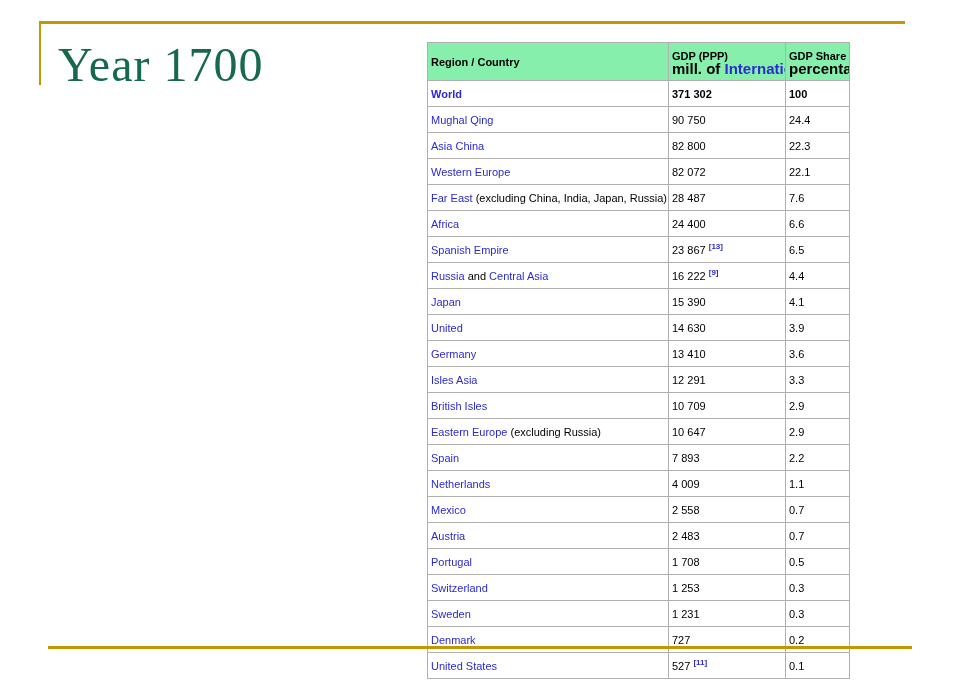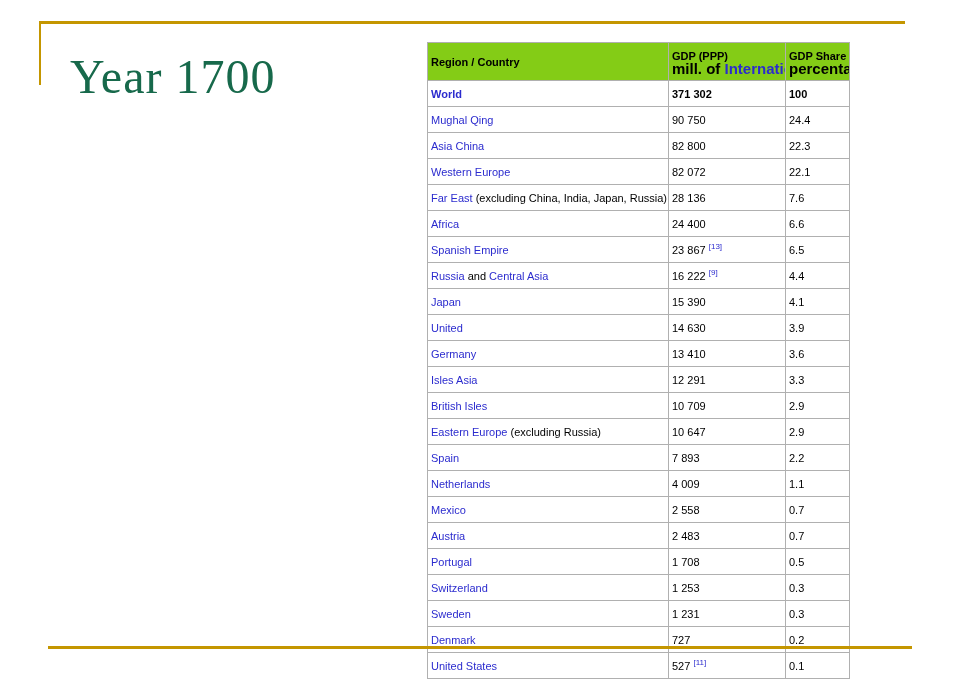--- a/index.html
+++ b/index.html
@@ -25,21 +25,21 @@
   }
   .rule-bottom {
     position: absolute;
     left: 48px; top: 646px;
     width: 864px; height: 3px;
     background: #C49600;
   }
   .title {
     position: absolute;
     left: 54px; top: 36px;
-    margin: 16px;
+    margin: 4px;
     font-family: "Liberation Serif", "DejaVu Serif", serif;
     font-weight: normal;
     font-size: 48px;
     line-height: 1.05;
     letter-spacing: 1px;
     color: #17694B;
   }
   table.gdp {
     position: absolute;
     left: 427px; top: 42px;
@@ -52,31 +52,31 @@
   }
   table.gdp th, table.gdp td {
     border: 1px solid #B0B0B0;
     padding: 0 3px;
     text-align: left;
     white-space: nowrap;
     overflow: hidden;
     vertical-align: middle;
   }
   table.gdp thead tr { height: 38px; }
-  table.gdp thead th { background: #84cc16; font-weight: bold; }
+  table.gdp thead th { background: #86efac; font-weight: bold; }
   table.gdp tbody tr { height: 26px; }
   .h-title { font-weight: bold; font-size: 11px; line-height: 13px; }
   .h-sub { font-weight: bold; font-size: 15px; line-height: 11px; color: #000; }
   .link { color: #2B2BCE; text-decoration: none; cursor: pointer; }
   tr.bold td { font-weight: bold; }
   sup.ref {
     font-size: 8px;
     line-height: 0;
     vertical-align: super;
-    font-weight: normal;
+    font-weight: bold;
   }
 </style>
 </head>
 <body>
 
 <div class="slide">
   <div class="rule-top"></div>
   <div class="rule-left"></div>
   <h1 class="title">Year 1700</h1>
 
@@ -117,21 +117,21 @@
           <td><span>82 800</span></td>
           <td>22.3</td>
         </tr>
         <tr>
           <td><span class="link">Western Europe</span></td>
           <td><span>82 072</span></td>
           <td>22.1</td>
         </tr>
         <tr>
           <td><span class="link">Far East</span><span> (excluding China, India, Japan, Russia)</span></td>
-          <td><span>28 136</span></td>
+          <td><span>28 487</span></td>
           <td>7.6</td>
         </tr>
         <tr>
           <td><span class="link">Africa</span></td>
           <td><span>24 400</span></td>
           <td>6.6</td>
         </tr>
         <tr>
           <td><span class="link">Spanish Empire</span></td>
           <td><span>23 867</span> <sup class="ref link">[13]</sup></td>

